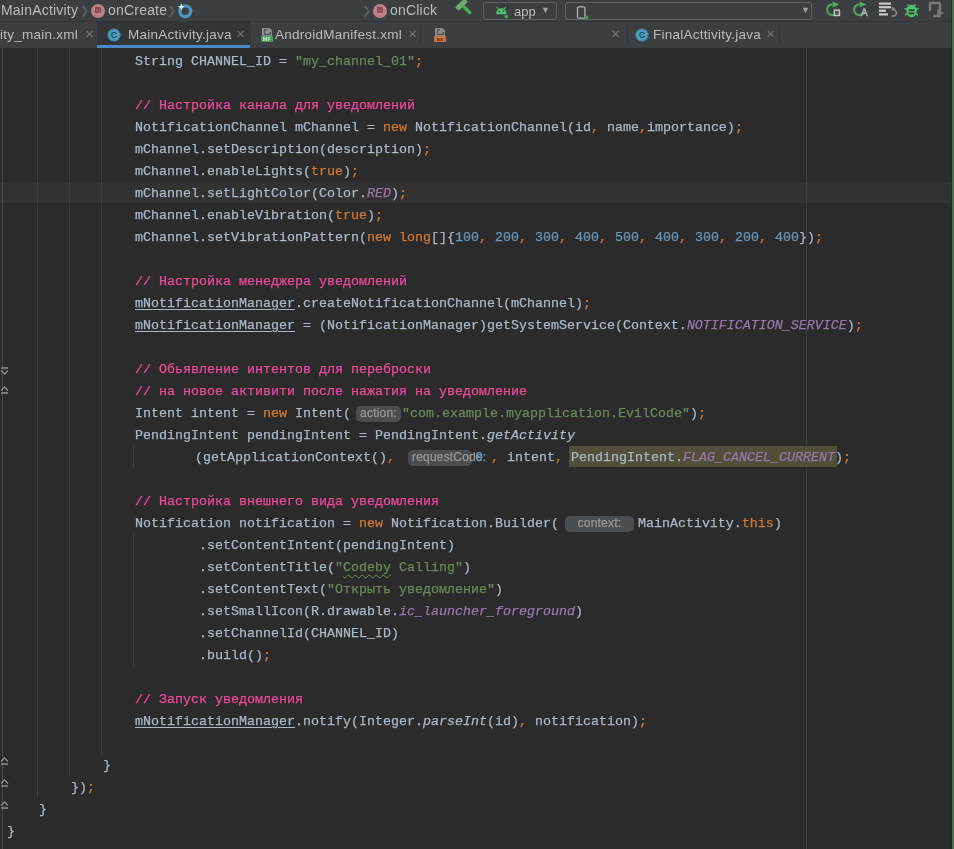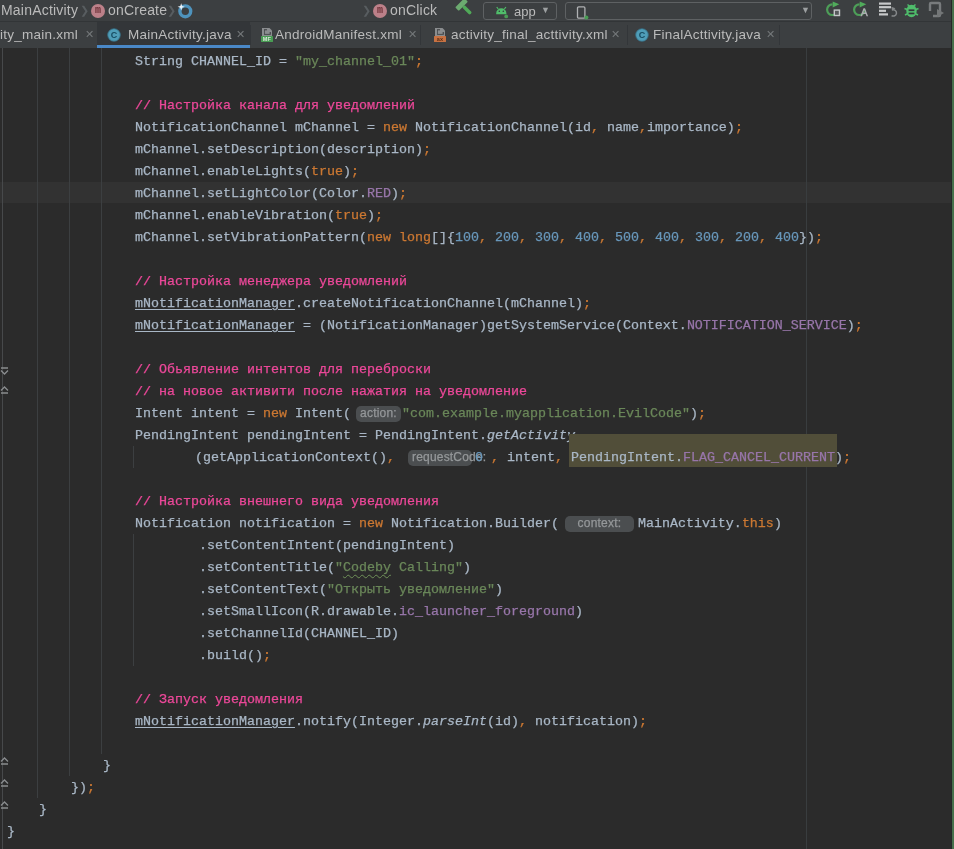--- a/index.html
+++ b/index.html
@@ -22,26 +22,26 @@
 #caretline{position:absolute;left:0;right:0;top:134px;height:21px;background:#323232}
 .ig{position:absolute;width:1px;background:#3c3f41}
 #marginline{position:absolute;left:806px;top:0;width:1px;height:801px;background:#393d3f}
 #greenedge{position:absolute;left:952px;top:0;width:2px;height:849px;background:#47704b}
 #darkedge{position:absolute;left:951px;top:0;width:1px;height:849px;background:#272829}
 pre{position:absolute;left:7px;top:3px;font-family:"Liberation Mono",monospace;font-size:13.333px;line-height:22px;color:#a9b7c6;tab-size:4;-webkit-text-stroke:0.25px}
 .k{color:#cc7832}
 .s{color:#6a8759}
 .n{color:#6897bb}
 .c{color:#ec4899}
-.p{color:#9876aa;}
+.p{color:#9876aa;font-style:italic}
 .i{font-style:italic}
 .u{text-decoration:underline;text-underline-offset:2px}
 .w{text-decoration:underline wavy #6f9158 1px;text-underline-offset:3px}
 .hint{display:inline-block;background:#4b4e50;color:#95989a;font-family:"Liberation Sans",sans-serif;font-size:12px;letter-spacing:0.2px;line-height:15px;height:16px;border-radius:5px;padding:0 4px;vertical-align:0;text-align:center}
-.hl{background:#514e39;padding:16px 2px 2px;margin:0 -2px}
+.hl{background:#514e39;padding:4px 2px 2px;margin:0 -2px}
 .fold{position:absolute;left:0;color:#757a7c}
 </style>
 </head>
 <body>
 <div id="crumbs">
   <span class="bc" style="left:1px">MainActivity</span>
   <span class="bc sep" style="left:80px">❯</span>
   <span class="micon" style="left:91px">m</span>
   <span class="bc" style="left:108px">onCreate</span>
   <span class="bc sep" style="left:167px">❯</span>
@@ -137,21 +137,20 @@
   </span>
   <span class="tabsep" style="left:420px"></span>
   <span class="tab" style="left:420px;width:207px">
     <svg style="position:absolute;left:12px;top:5px" width="16" height="16" viewBox="0 0 16 16">
       <path d="M3 1 L10.5 1 L13 3.5 L13 9 L3 9 Z" fill="#8a8d8f"></path>
       <path d="M5 2.2 L8 2.2 L8 5 L11.8 5 L11.8 7.8 L5 7.8 Z" fill="#3c3f41"></path>
       <rect x="5.7" y="3.3" width="5" height="3.6" fill="#8a8d8f"></rect>
       <rect x="2" y="9" width="12" height="6" rx="0.5" fill="#c77243"></rect>
       <text x="8" y="14" text-anchor="middle" fill="#5e2d12" font-size="5.5" font-weight="bold" font-family="Liberation Sans">ax</text>
     </svg>
-    <span style="position:absolute;left:31px">activity_final_acttivity.xml</span>
     <span class="x" style="position:absolute;left:191px">✕</span>
   </span>
   <span class="tabsep" style="left:627px"></span>
   <span class="tab" style="left:627px;width:152px">
     <svg style="position:absolute;left:8px;top:6px" width="14" height="14" viewBox="0 0 14 14">
       <circle cx="7" cy="7" r="6.3" fill="#4f9db8" stroke="#366f85" stroke-width="0.8"></circle>
       <text x="7" y="10.4" text-anchor="middle" fill="#174b61" font-size="9" font-weight="bold" font-family="Liberation Sans">C</text>
     </svg>
     <span style="position:absolute;left:26px">FinalActtivity.java</span>
     <span class="x" style="position:absolute;left:139px">✕</span>

